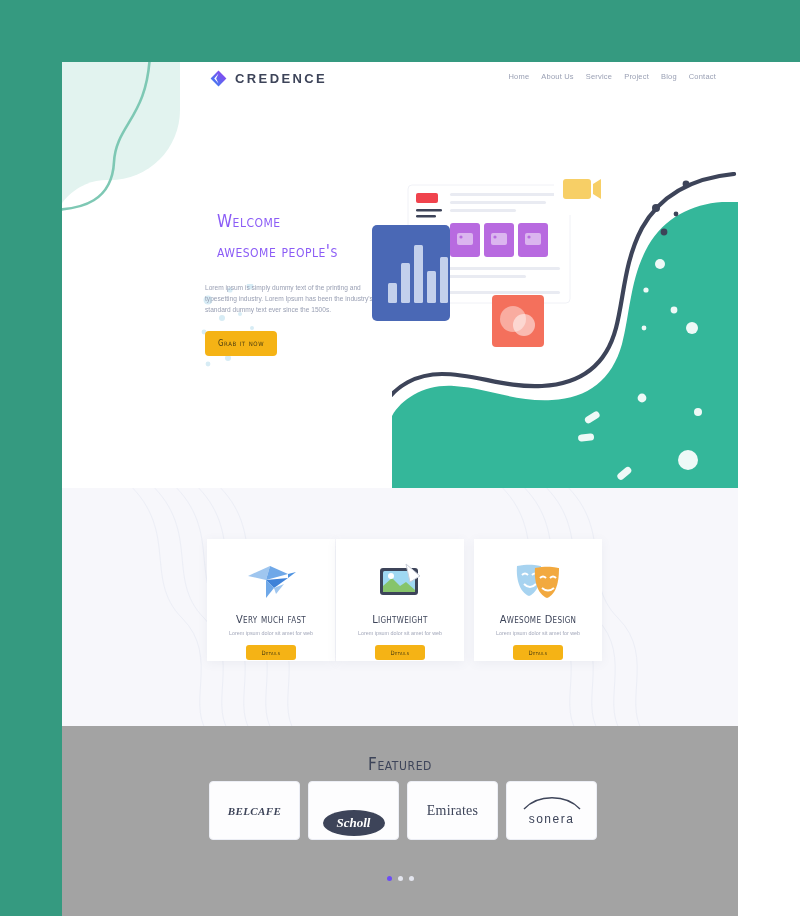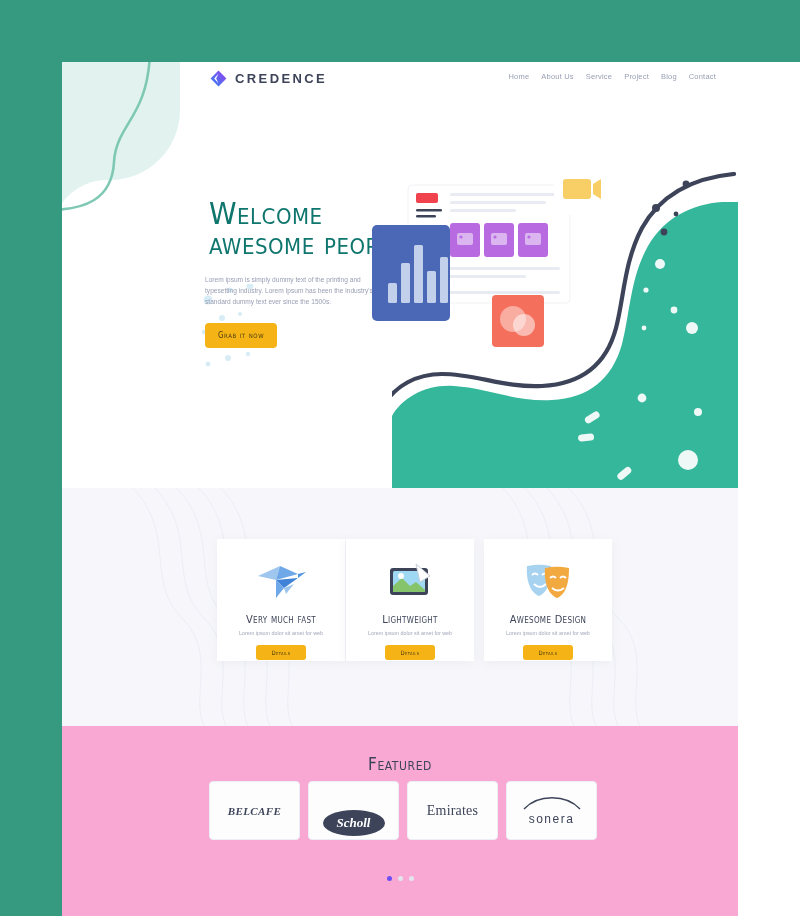--- a/index.html
+++ b/index.html
@@ -47,23 +47,23 @@
   .nav{position:absolute;right:22px;top:10px;display:flex;gap:12px;}
   .nav a{
     font-size:7.5px;color:#9aa0b4;text-decoration:none;letter-spacing:.2px;
     font-family:"Liberation Sans", sans-serif;
   }
 
   
   .hero-copy{position:absolute;left:143px;top:132px;width:215px;z-index:5;}
   .headline{
     font-family:"DejaVu Sans Condensed","DejaVu Sans", sans-serif;
-    font-size:31px;line-height:30px;color:#0f766e;
+    font-size:17px;line-height:30px;color:#8b5cf6;
     font-variant:small-caps;letter-spacing:.5px;font-weight:400;
-    margin:4px;white-space:nowrap;
+    margin:12px;white-space:nowrap;
   }
   .hero-sub{
     margin:16px 0 0 0;font-size:6.6px;line-height:11px;color:#9aa0b4;
     width:178px;font-family:"Liberation Sans", sans-serif;
   }
   .btn-primary{
     margin-top:16px;display:inline-block;border:0;cursor:pointer;
     background:#f5b315;color:#4a3c10;border-radius:4px;
     width:72px;height:25px;font-size:8px;letter-spacing:.6px;
     font-variant:small-caps;font-family:"DejaVu Sans Condensed","DejaVu Sans",sans-serif;
@@ -74,21 +74,21 @@
   .dots-navy2{position:absolute;left:570px;top:118px;z-index:4;}
 
   
   .illus{position:absolute;left:310px;top:105px;z-index:5;}
 
   
   .features{
     position:relative;width:676px;height:238px;background:#f7f7fb;overflow:hidden;
   }
   .topo{position:absolute;left:0;top:0;}
-  .cards{position:absolute;left:10px;top:0;width:676px;height:238px;}
+  .cards{position:absolute;left:0;top:0;width:676px;height:238px;}
   .card{
     position:absolute;top:51px;width:128px;height:122px;background:#fff;
     box-shadow:0 2px 10px rgba(90,95,130,.07);
   }
   .card.c1{left:145px;}
   .card.c2{left:274px;}
   .card.c3{left:412px;}
   .card-icon{height:56px;display:flex;align-items:center;justify-content:center;padding-top:14px;}
   .card-title{
     text-align:center;font-size:11px;color:#3d4459;margin-top:4px;
@@ -100,21 +100,21 @@
     font-family:"Liberation Sans", sans-serif;
   }
   .btn-details{
     display:block;margin:9px auto 0 auto;width:50px;height:15px;border:0;cursor:pointer;
     background:#f5b315;color:#4a3c10;border-radius:3px;font-size:6px;
     font-variant:small-caps;letter-spacing:.4px;
     font-family:"DejaVu Sans Condensed","DejaVu Sans",sans-serif;
   }
 
   
-  .featured{position:relative;width:676px;height:190px;background:#f9a8d4;}
+  .featured{position:relative;width:676px;height:190px;background:#a3a3a3;}
   .featured-title{
     text-align:center;padding-top:28px;font-size:17px;color:#3d4459;
     font-variant:small-caps;letter-spacing:.6px;
     font-family:"DejaVu Sans Condensed","DejaVu Sans",sans-serif;
   }
   .brands{position:absolute;left:147px;top:55px;display:flex;gap:8px;}
   .brand{
     width:89px;height:57px;background:#fdfdfe;border:1px solid #eceef5;border-radius:4px;
     display:flex;align-items:center;justify-content:center;
   }

